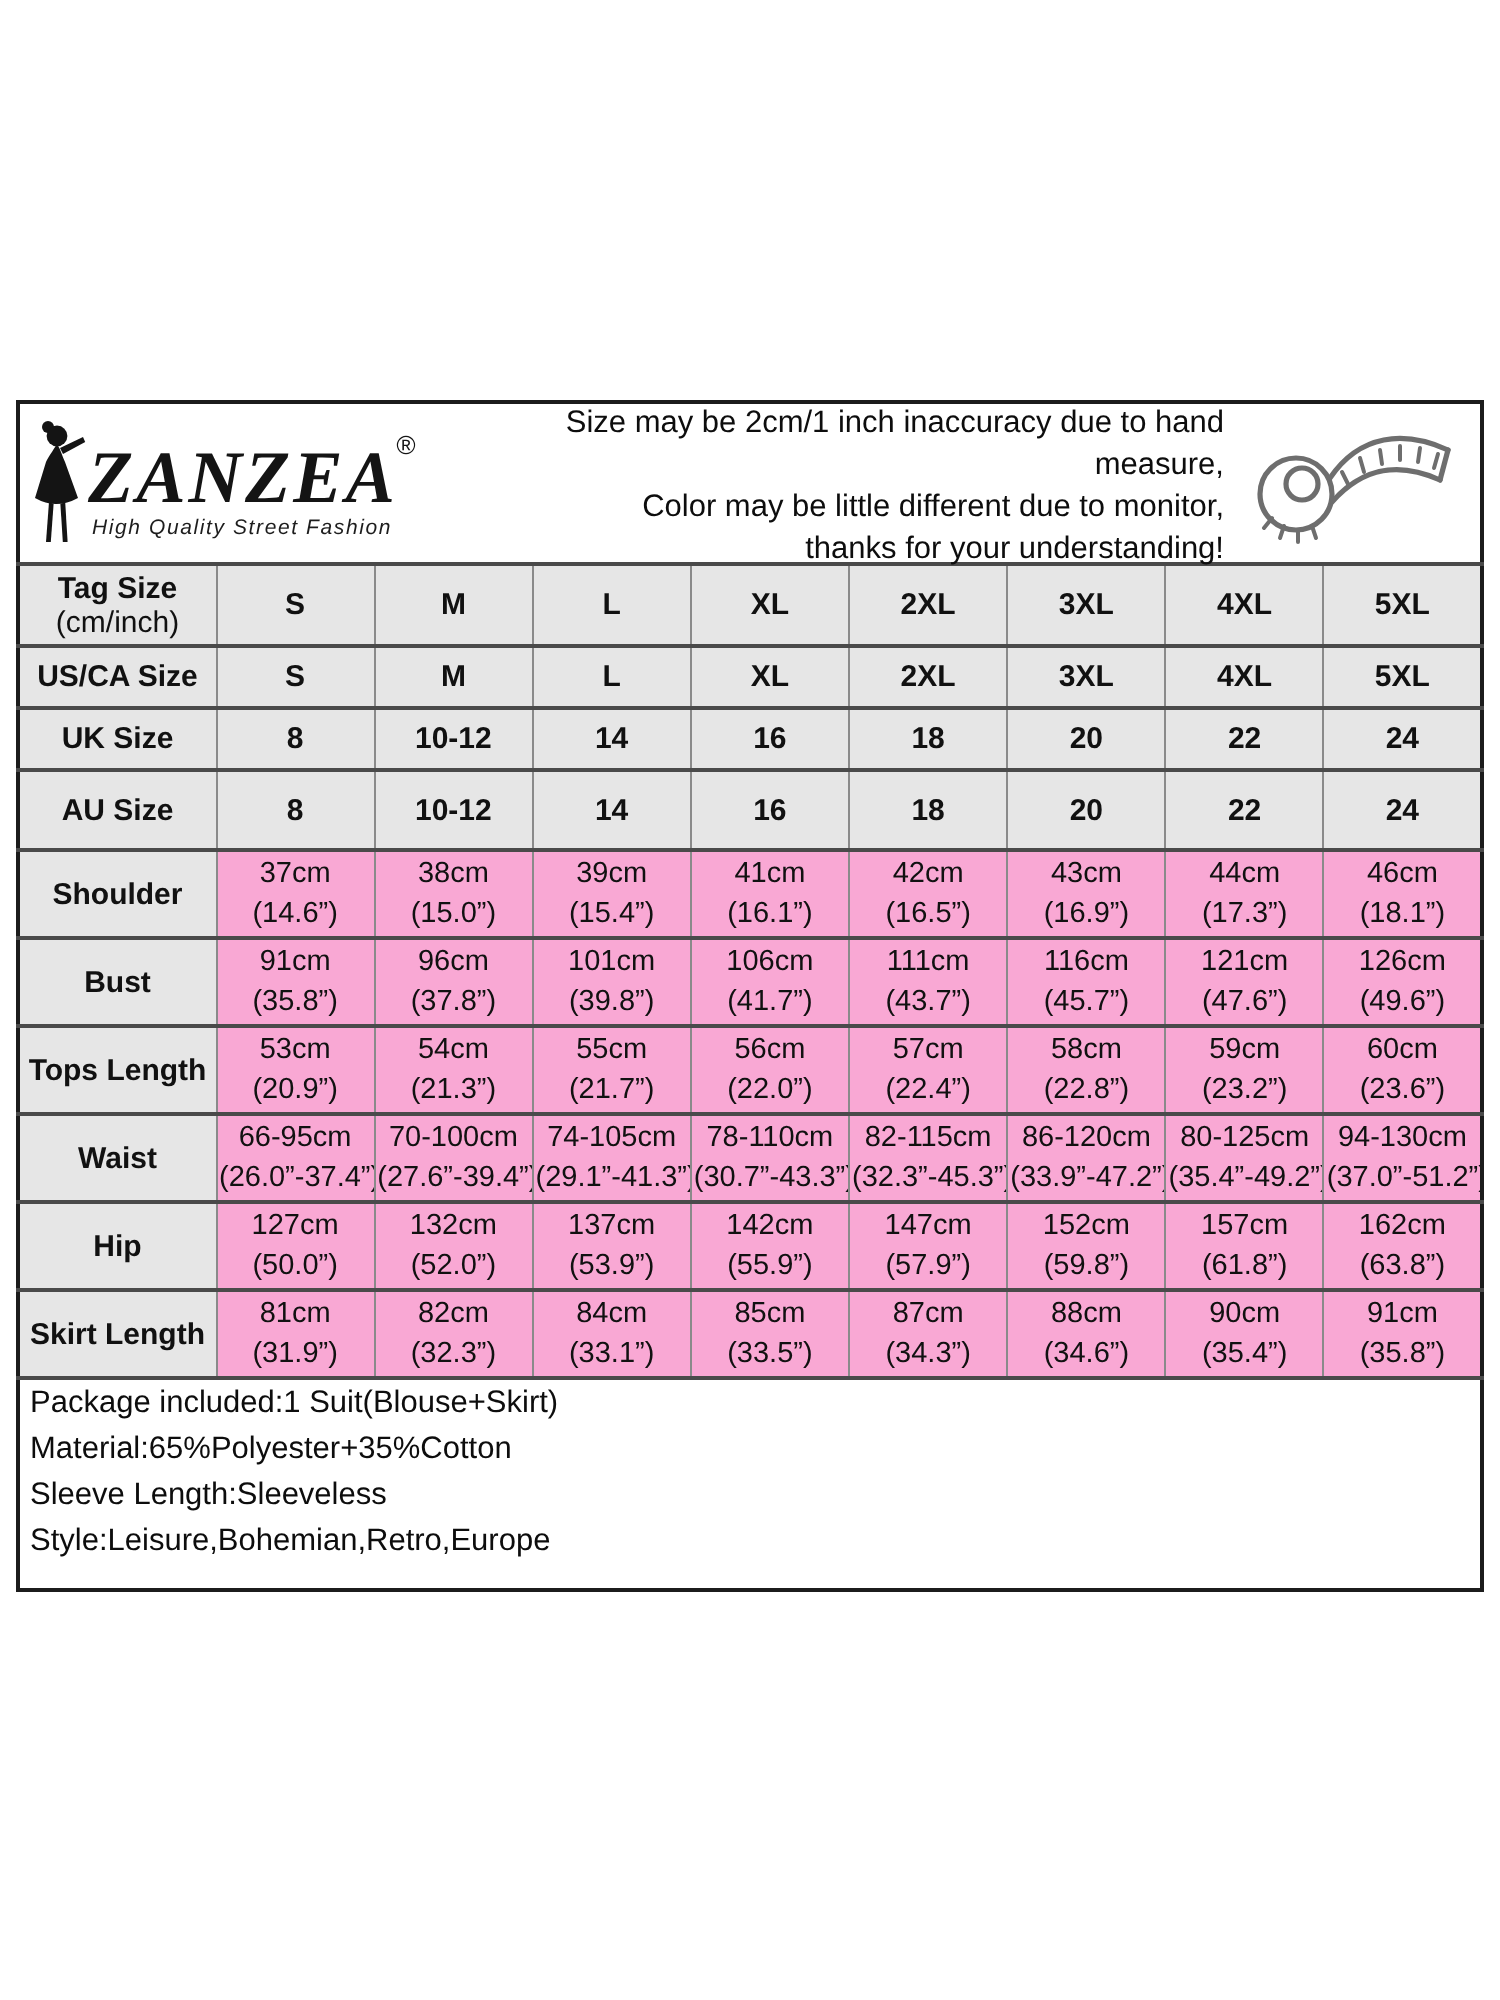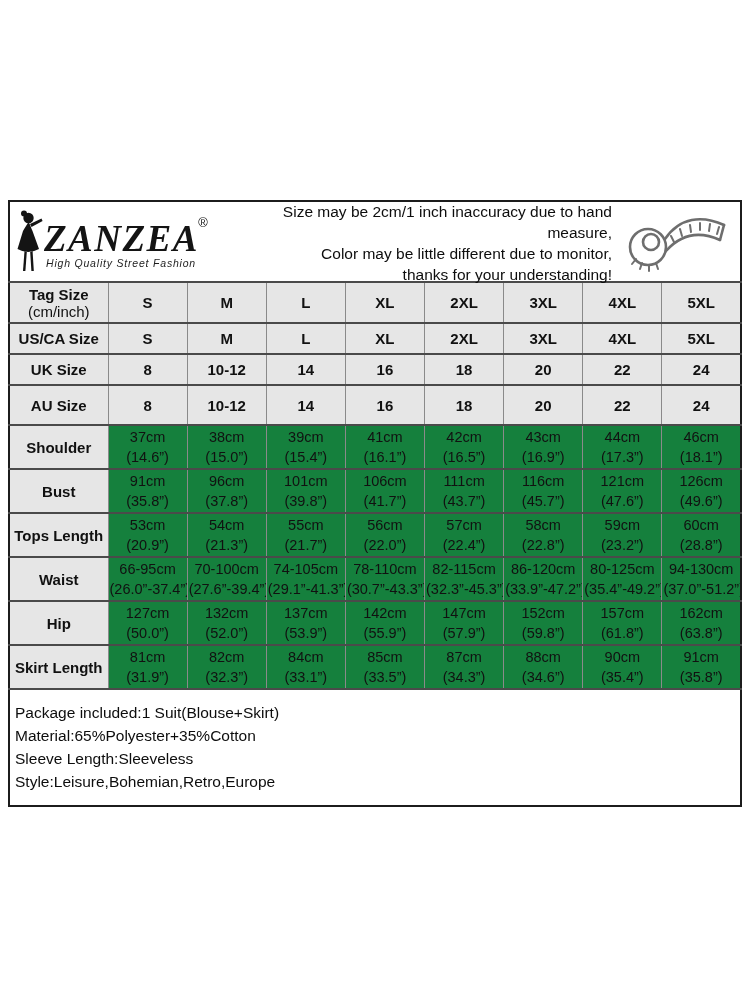--- a/index.html
+++ b/index.html
@@ -25,28 +25,28 @@
     border:2px solid #1c1c1c;background:#fff;
   }
   table.sizes col.c0{width:99px;}
   table.sizes td, table.sizes th{
     border-left:1px solid #8a8a8a;border-right:1px solid #8a8a8a;
     border-top:2px solid #4a4a4a;border-bottom:2px solid #4a4a4a;
     text-align:center;vertical-align:middle;padding:0 1px;overflow:hidden;
   }
   th.lbl{background:#e6e6e6;font-weight:bold;font-size:15px;line-height:17px;}
   td.gray{background:#e6e6e6;font-weight:bold;font-size:15px;}
-  td.meas{background:#15803d;font-weight:normal;font-size:14.5px;line-height:20px;}
+  td.meas{background:#f9a8d4;font-weight:normal;font-size:14.5px;line-height:20px;}
   tr.r-tag{height:41px;margin-left:40px;} tr.r-sz{height:31px;margin-top:33px;} tr.r-au{height:40px;} tr.r-m{height:44px;}
   .sub{font-weight:normal;}
 
   
   .ftr{
     box-sizing:border-box;border:2px solid #1c1c1c;border-top:none;background:#fff;
-    padding:11px 5px 12px 5px;
+    padding:0 5px 12px 5px;
   }
   .ftr div{font-size:15.5px;line-height:23px;color:#0d0d0d;}
 </style>
 </head>
 <body>
 
 <div class="sheet">
 
   <div class="hdr">
     <div class="logo">
@@ -259,21 +259,21 @@
           <td class="meas">
             <div>58cm</div>
             <div>(22.8”)</div>
           </td>
           <td class="meas">
             <div>59cm</div>
             <div>(23.2”)</div>
           </td>
           <td class="meas">
             <div>60cm</div>
-            <div>(28.8”)</div>
+            <div>(23.6”)</div>
           </td>
         </tr>
         <tr class="r-m">
           <th class="lbl">
             <div>Waist</div>
           </th>
           <td class="meas">
             <div>66-95cm</div>
             <div>(26.0”-37.4”)</div>
           </td>

